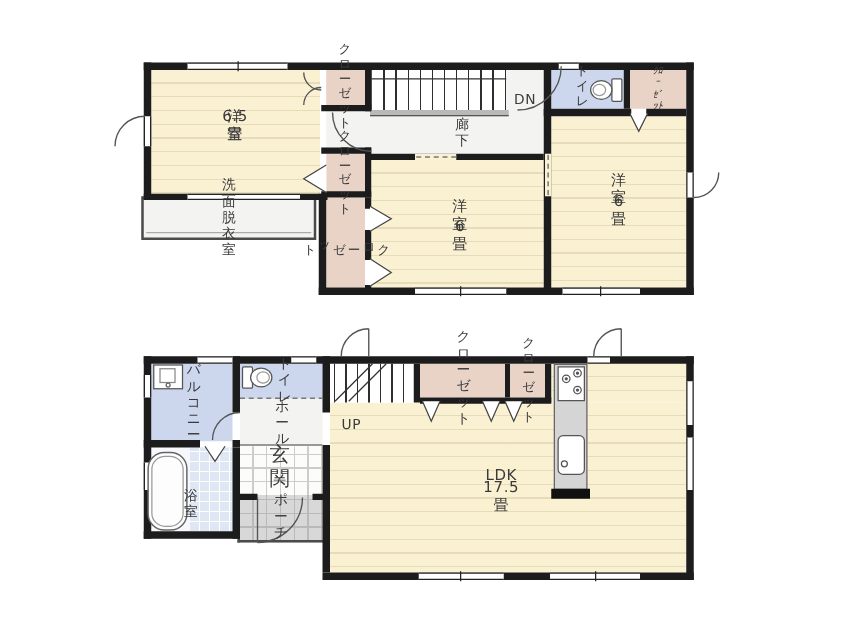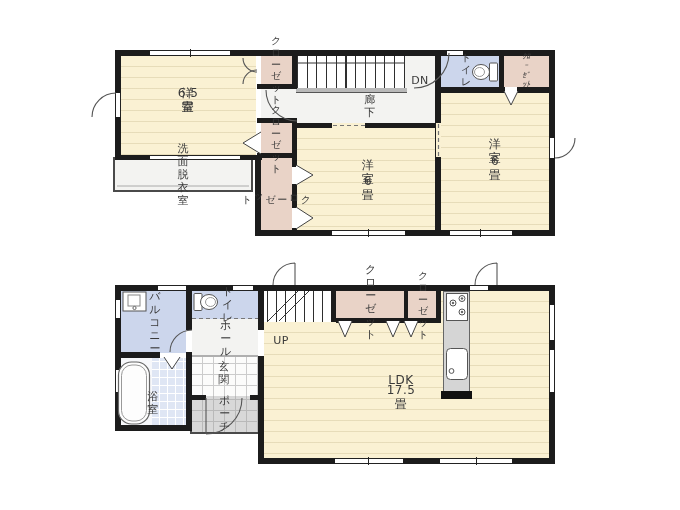--- a/index.html
+++ b/index.html
@@ -240,21 +240,21 @@
     <span class="lbl xs" style="left:526px;top:71px">ｸﾛｰｾﾞｯﾄ</span>
     <span class="lbl" style="left:368px;top:172px">洋室</span>
     <span class="lbl" style="left:368px;top:188px">6畳</span>
     <span class="lbl" style="left:495px;top:151px">洋室</span>
     <span class="lbl" style="left:495px;top:168px">6畳</span>
 
     <span class="lbl" style="left:155px;top:323px;font-size:11px;letter-spacing:0">バルコニー</span>
     <span class="lbl" style="left:228px;top:305px;font-size:11px">トイレ</span>
     <span class="lbl" style="left:153px;top:404px;font-size:11px">浴室</span>
     <span class="lbl" style="left:226px;top:339px;font-size:11px">ホール</span>
-    <span class="lbl" style="left:224px;top:374px;font-size:11px">玄関</span>
+    <span class="lbl" style="left:224px;top:374px;font-size:16px">玄関</span>
     <span class="lbl" style="left:225px;top:414px;font-size:11px">ポーチ</span>
     <span class="lbl" style="left:281px;top:341px;font-size:11px">UP</span>
     <span class="lbl" style="left:371px;top:303px;font-size:11px">クローゼット</span>
     <span class="lbl sm" style="left:423px;top:305px">クロー
 ゼット</span>
     <span class="lbl" style="left:401px;top:380px">LDK</span>
     <span class="lbl" style="left:401px;top:397px">17.5畳</span>
   </div>
 </div>
 

